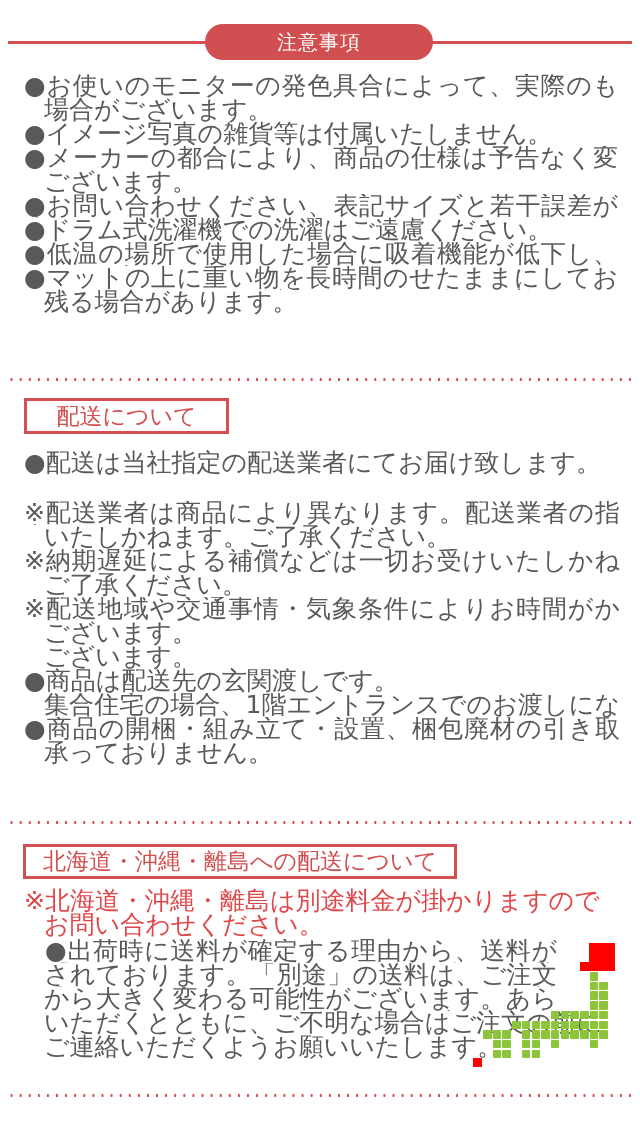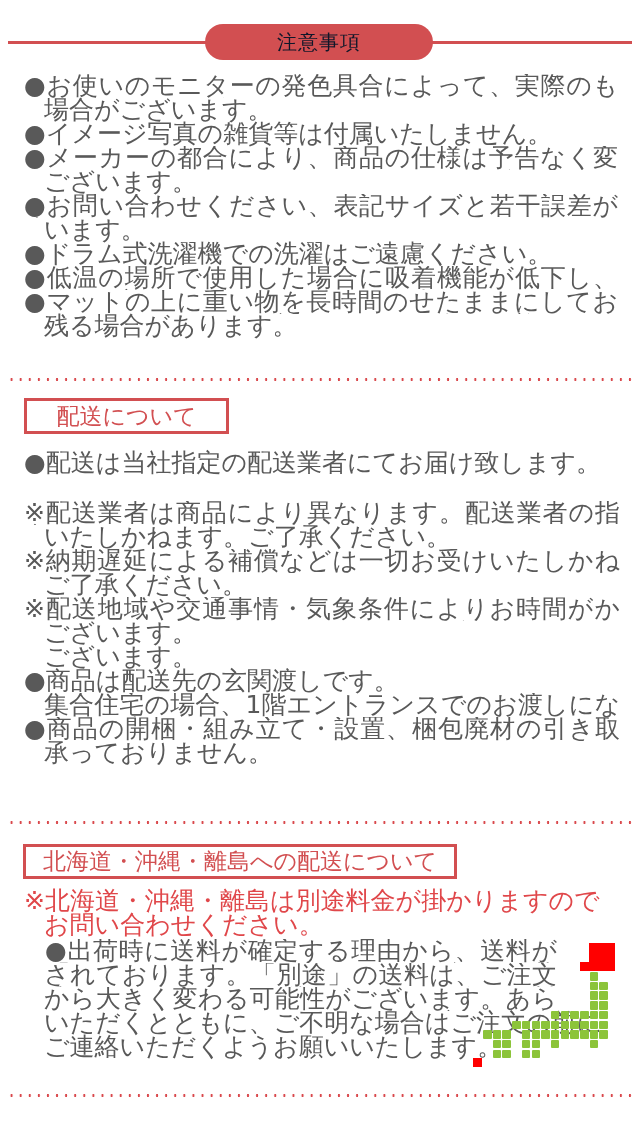--- a/index.html
+++ b/index.html
@@ -6,21 +6,21 @@
   body {
     width: 640px; height: 1129px; position: relative; overflow: hidden;
     font-family: "DejaVu Sans", "Liberation Sans", sans-serif;
     color: #595959;
   }
   .abs { position: absolute; }
   
   .hdr-line { left: 8px; width: 624px; top: 41px; height: 3px; background: #d24f51; }
   .hdr-pill {
     left: 205px; top: 24px; width: 228px; height: 36px; border-radius: 18px;
-    background: #d24f51; color: #0f172a; font-size: 20px; line-height: 36px;
+    background: #d24f51; color: #ffffff; font-size: 20px; line-height: 36px;
     text-align: center; letter-spacing: 1px;
   }
   
   .dots {
     left: 7px; width: 628px; height: 3px;
     background-image: radial-gradient(circle, #d9484c 1.1px, transparent 1.4px);
     background-size: 9.1px 3px; background-repeat: repeat-x; background-position: 0 0;
   }
   
   .box {
@@ -44,21 +44,20 @@
 <div class="abs hdr-line"></div>
 <div class="abs hdr-pill">注意事項</div>
 
 <div class="abs block" style="top:74px;width:594px;" id="notes-list">
     <span class="line just" style="display: block;">●お使いのモニターの発色具合によって、実際のものと色が異なる</span>
     <span class="line indent"><span>場合がございます。</span></span>
     <span class="line"><span class="marker">●</span><span>イメージ写真の雑貨等は付属いたしません。</span></span>
     <span class="line just" style="display: block;">●メーカーの都合により、商品の仕様は予告なく変更になる場合が</span>
     <span class="line indent"><span>ございます。</span></span>
     <span class="line just" style="display: block;">●お問い合わせください、表記サイズと若干誤差が生じる場合がござ</span>
-    <span class="line indent"><span>います。</span></span>
     <span class="line"><span class="marker">●</span><span>ドラム式洗濯機での洗濯はご遠慮ください。</span></span>
     <span class="line just" style="display: block;">●低温の場所で使用した場合に吸着機能が低下し、吸着面が浮いて</span>
     <span class="line just" style="display: block;">●マットの上に重い物を長時間のせたままにしておくと、床に粘着が</span>
     <span class="line indent"><span>残る場合があります。</span></span>
   </div>
 
 <div class="abs dots" style="top:378px;"></div>
 
 <div class="abs box" style="left:24px;top:398px;width:205px;height:36px;line-height:30px;">配送について</div>
 <div class="abs block" style="top:451px;width:596px;" id="shipping-list">

